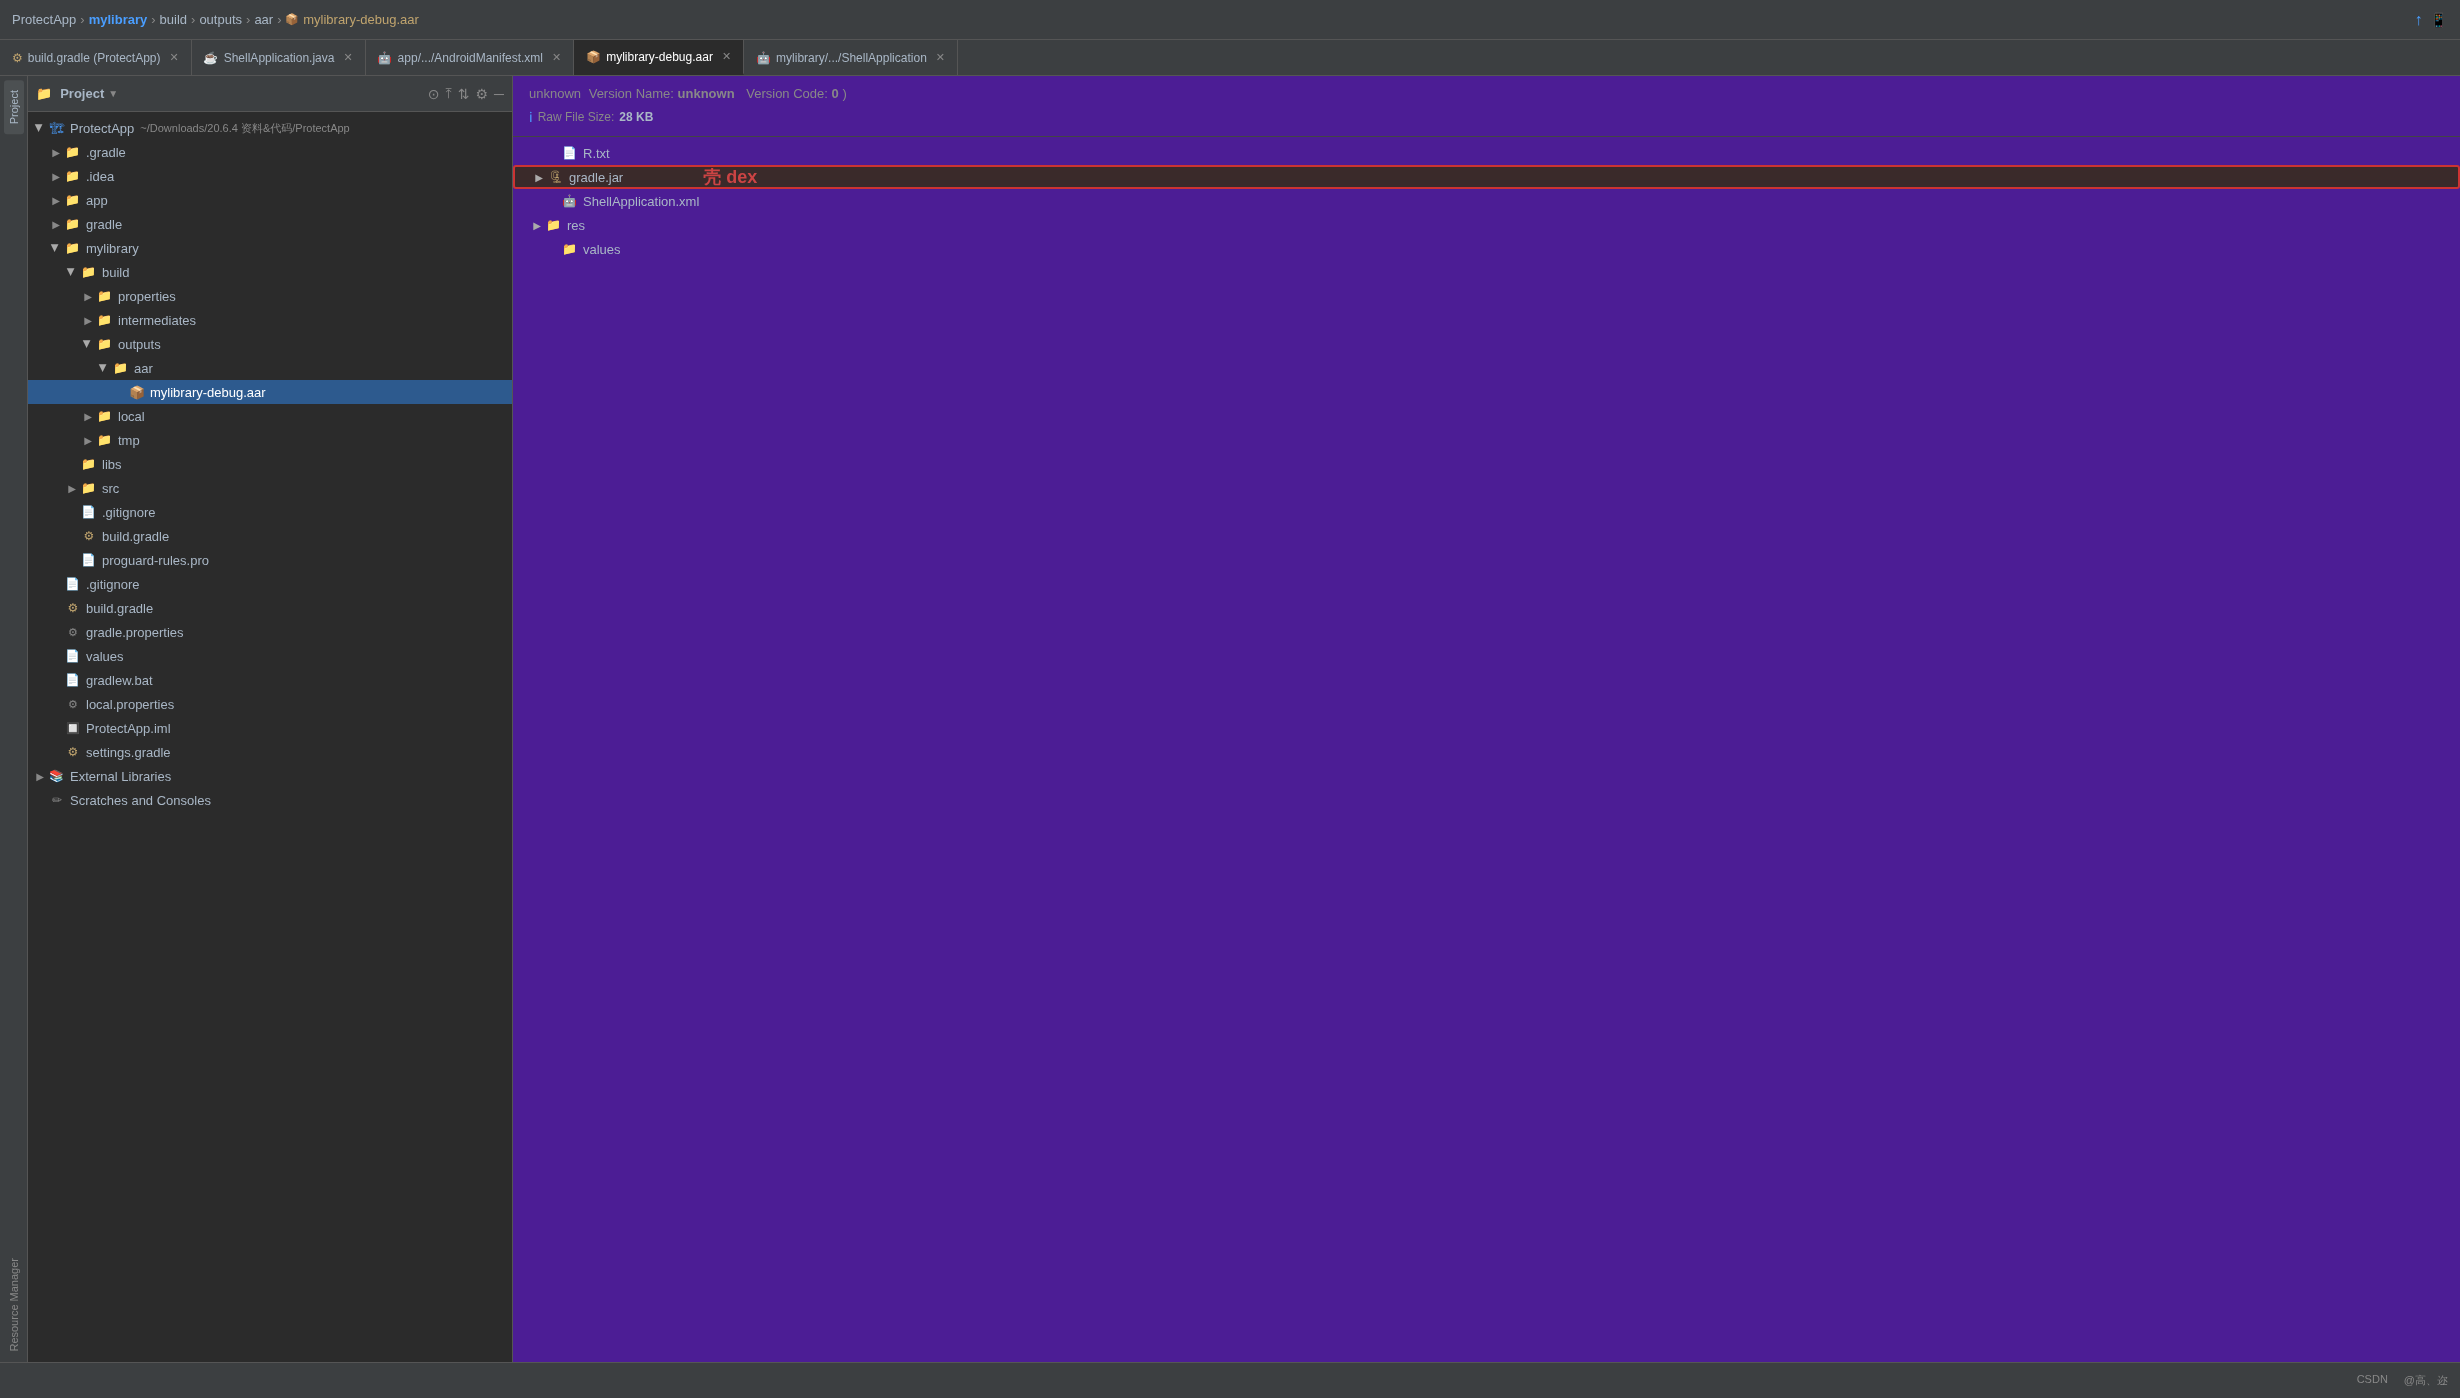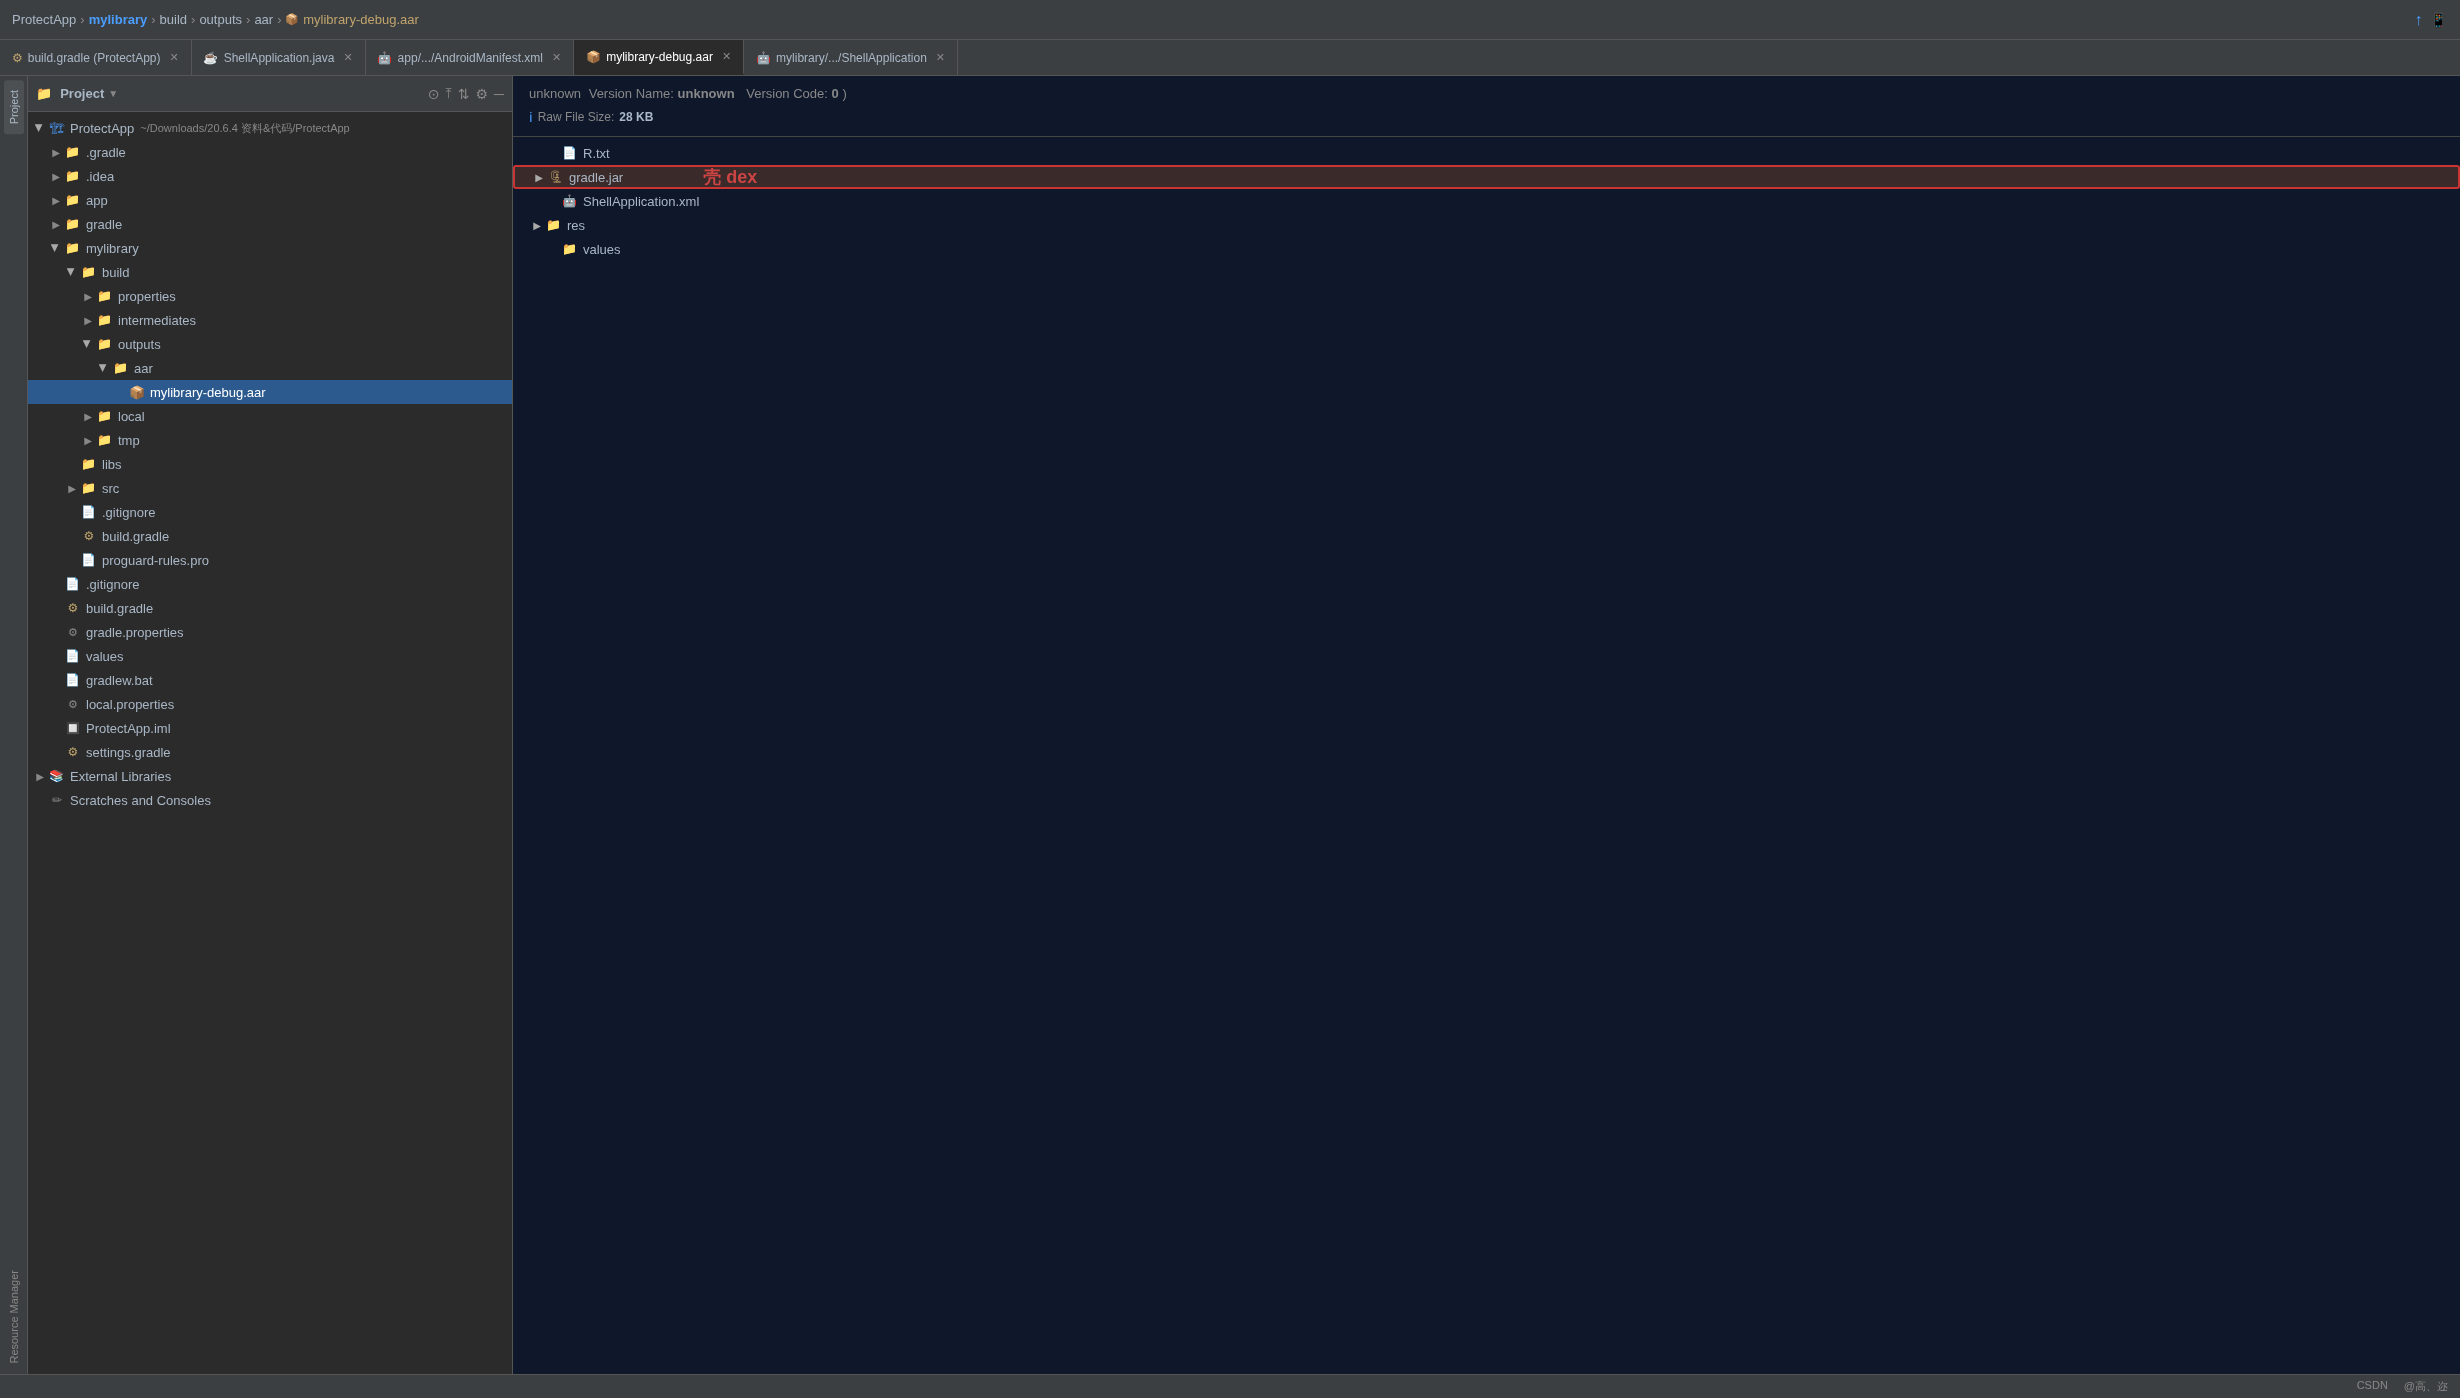--- a/index.html
+++ b/index.html
@@ -171,21 +171,21 @@
 
     
     .folder-brown { color: #c19a4e; }
     .folder-orange { color: #d4a143; }
     .file-gray { color: #9a9a9a; }
     .aar-icon { color: #c0a46e; font-size: 11px; }
 
     
     .content-panel {
       flex: 1;
-      background: #0f172a;
+      background: #4c1d95;
       display: flex;
       flex-direction: column;
       overflow: hidden;
     }
 
     .content-header {
       padding: 10px 16px;
       border-bottom: 1px solid #444;
       flex-shrink: 0;
     }
@@ -264,21 +264,21 @@
       color: #888;
       cursor: pointer;
       padding: 10px 4px;
       white-space: nowrap;
       border-radius: 3px;
     }
     .vtab.active { color: #a9b7c6; background: #4c5052; }
 
     
     .status-bar {
-      height: 24px;
+      height: 36px;
       background: #3c3f41;
       border-top: 1px solid #555;
       display: flex;
       align-items: center;
       padding: 8px 12px;
       font-size: 11px;
       color: #888;
       flex-shrink: 0;
     }
     .status-right {

